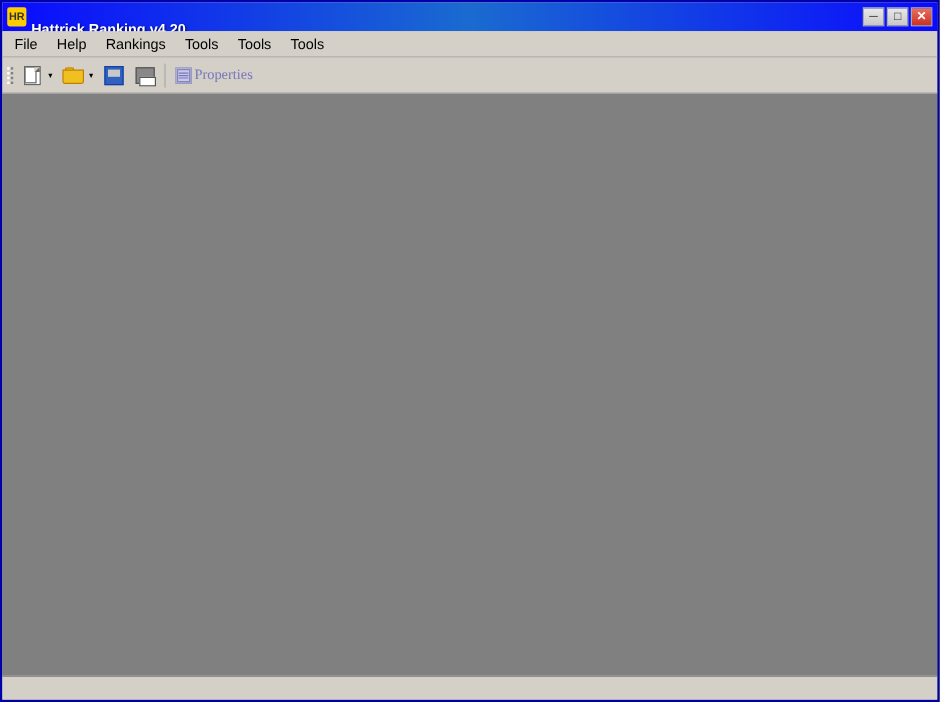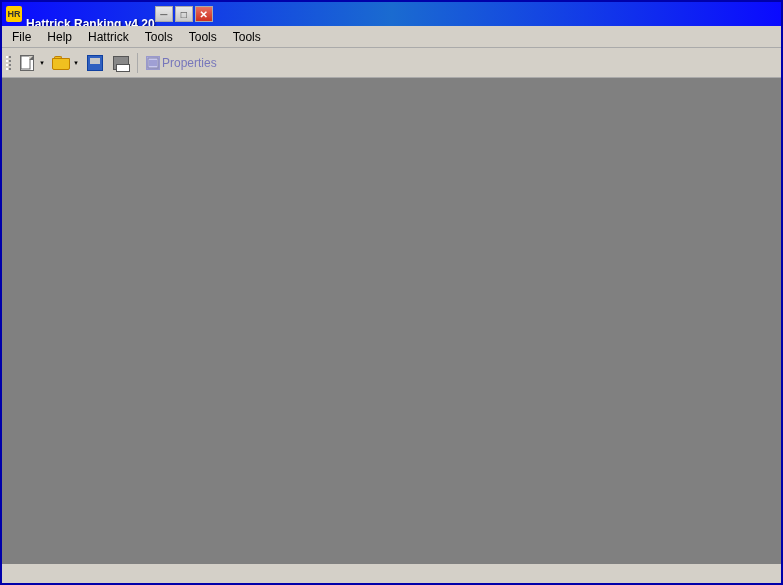--- a/index.html
+++ b/index.html
@@ -25,20 +25,21 @@
       display: flex;
       flex-direction: column;
     }
 
     
     .title-bar {
       background: linear-gradient(to right, #0a0aff, #1a6bd0, #0a0aff);
       height: 24px;
       display: flex;
       align-items: center;
+      justify-content: space-between;
       padding: 12px 4px;
       flex-shrink: 0;
     }
 
     .title-bar-left {
       display: flex;
       align-items: center;
       gap: 4px;
     }
 
@@ -108,20 +109,21 @@
     
     .toolbar {
       background: #d4d0c8;
       height: 30px;
       display: flex;
       align-items: center;
       padding: 2px 4px;
       gap: 2px;
       border-bottom: 1px solid #aaa;
       flex-shrink: 0;
+      font-family: Liberation Serif, serif;
     }
 
     .toolbar-separator {
       width: 1px;
       height: 20px;
       background: #aaa;
       margin: 0 2px;
     }
 
     .toolbar-btn {
@@ -336,21 +338,21 @@
     <div class="title-bar-buttons">
       <div class="title-btn">─</div>
       <div class="title-btn">□</div>
       <div class="title-btn close">✕</div>
     </div>
   </div>
 
   <div class="menu-bar">
     <div class="menu-item">File</div>
     <div class="menu-item">Help</div>
-    <div class="menu-item">Hattrick</div>
+    <div class="menu-item">Rankings</div>
     <div class="menu-item">Tools</div>
     <div class="menu-item">Tools</div>
     <div class="menu-item">Tools</div>
   </div>
 
   <div class="toolbar">
 
     <div class="toolbar-grip">
       <div class="grip-dot-row">
         <div class="grip-dot-light"></div>

